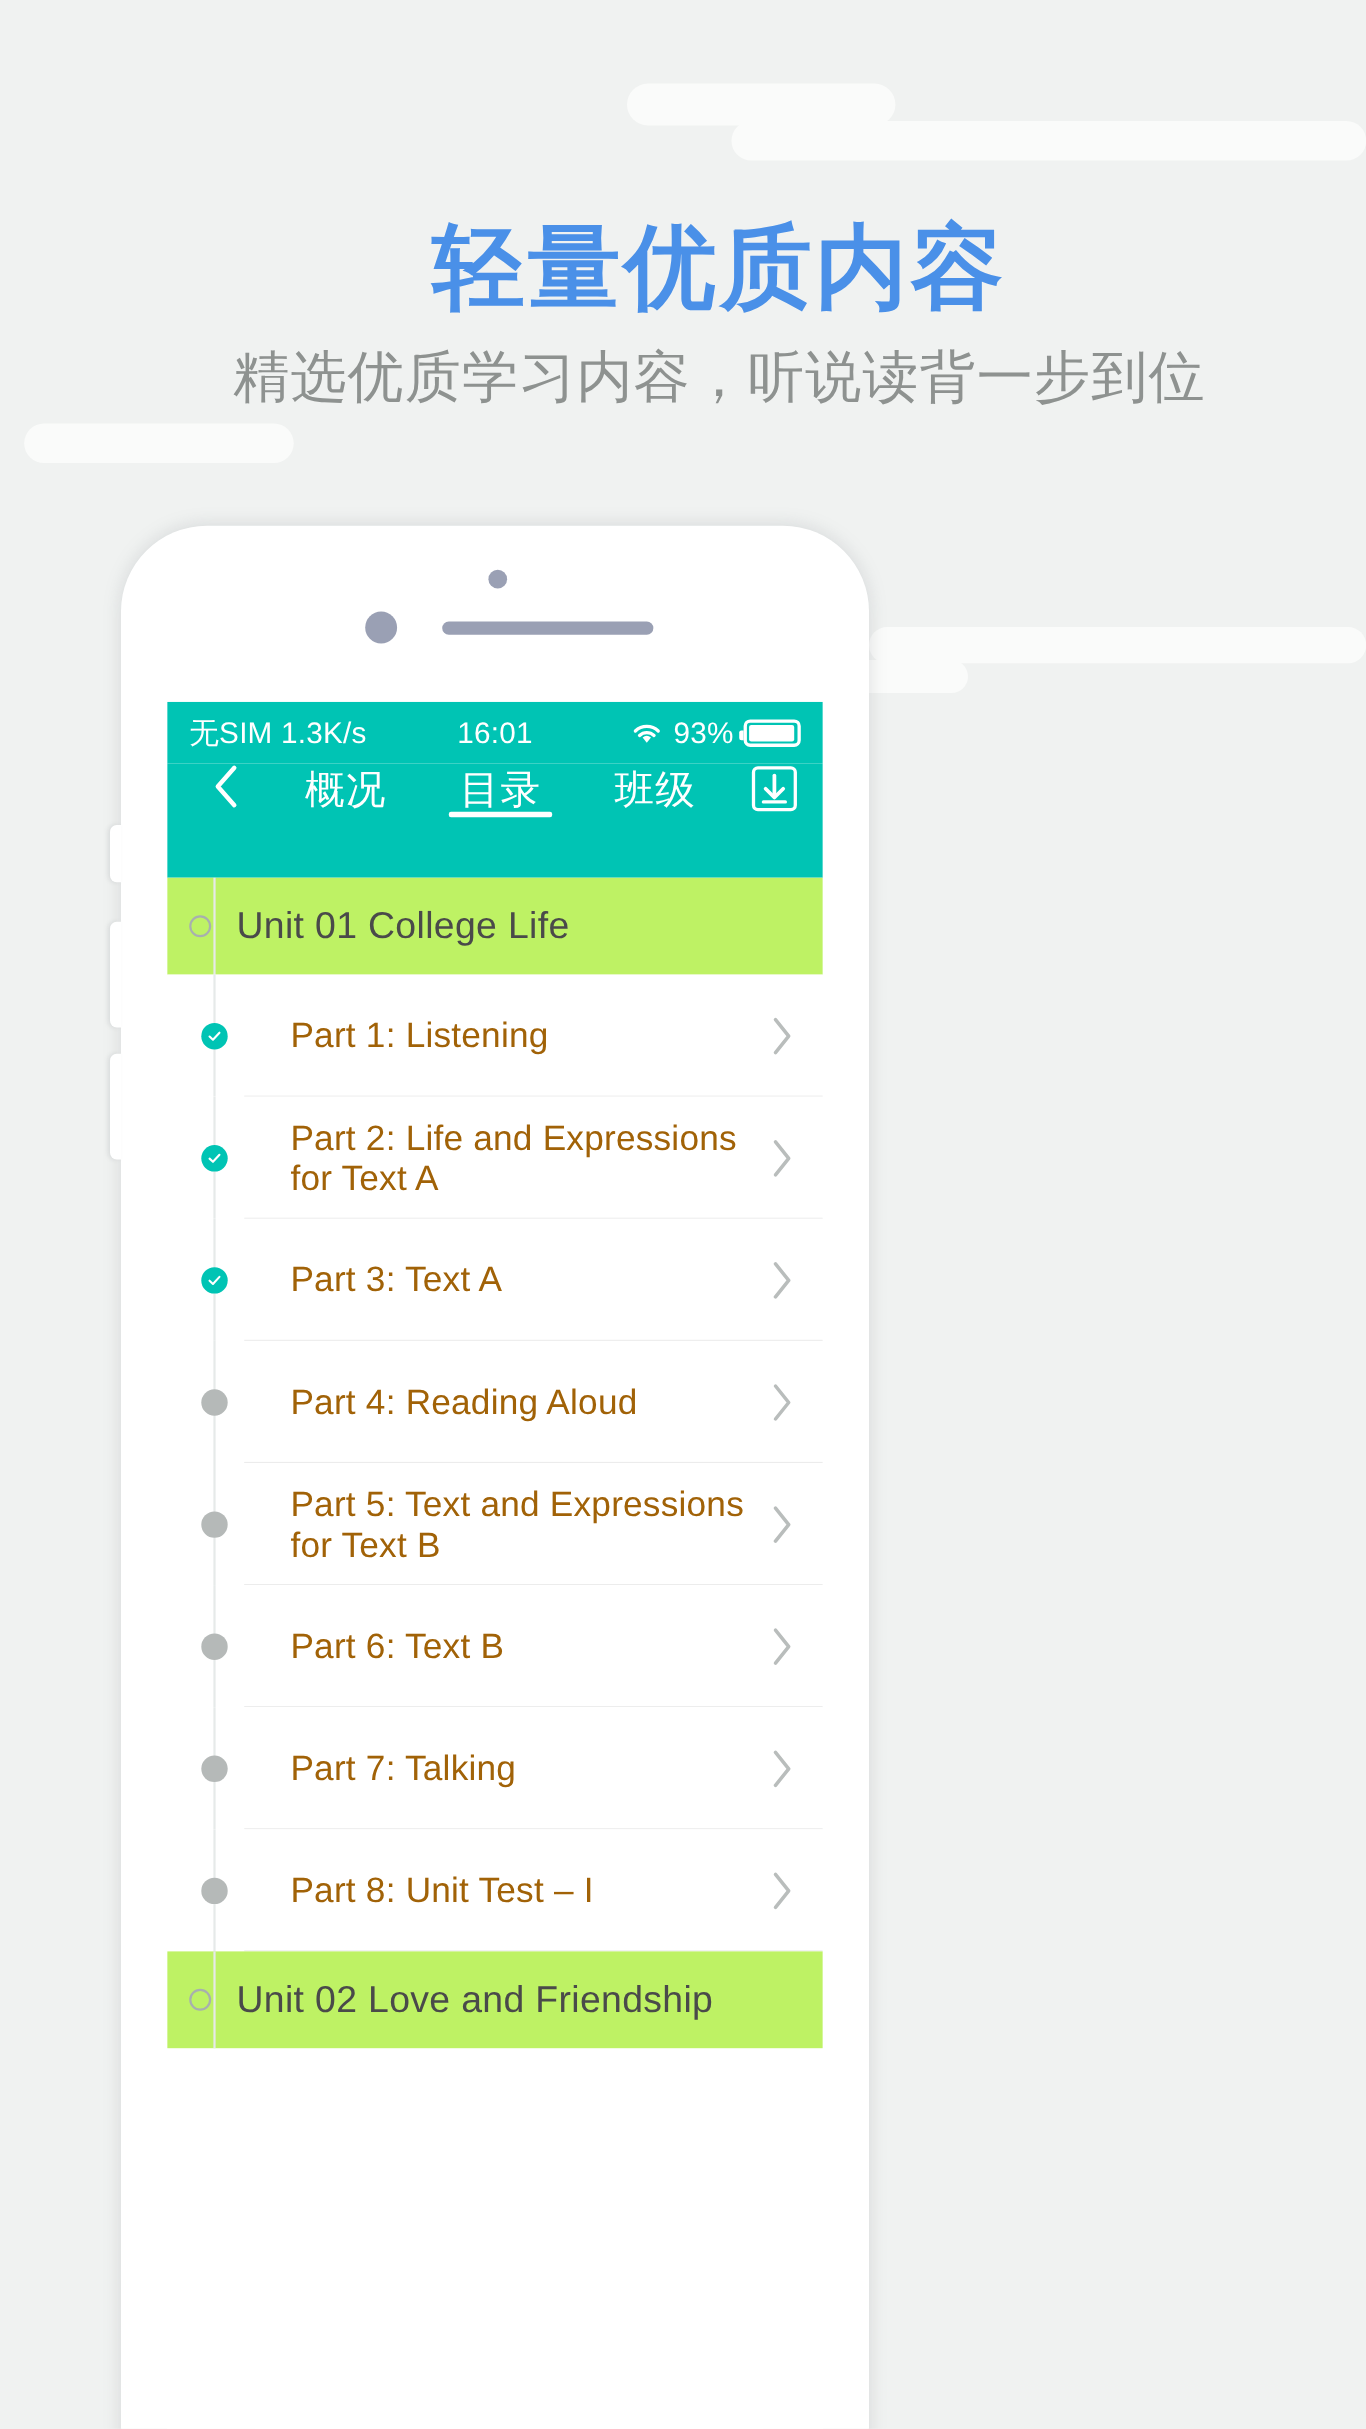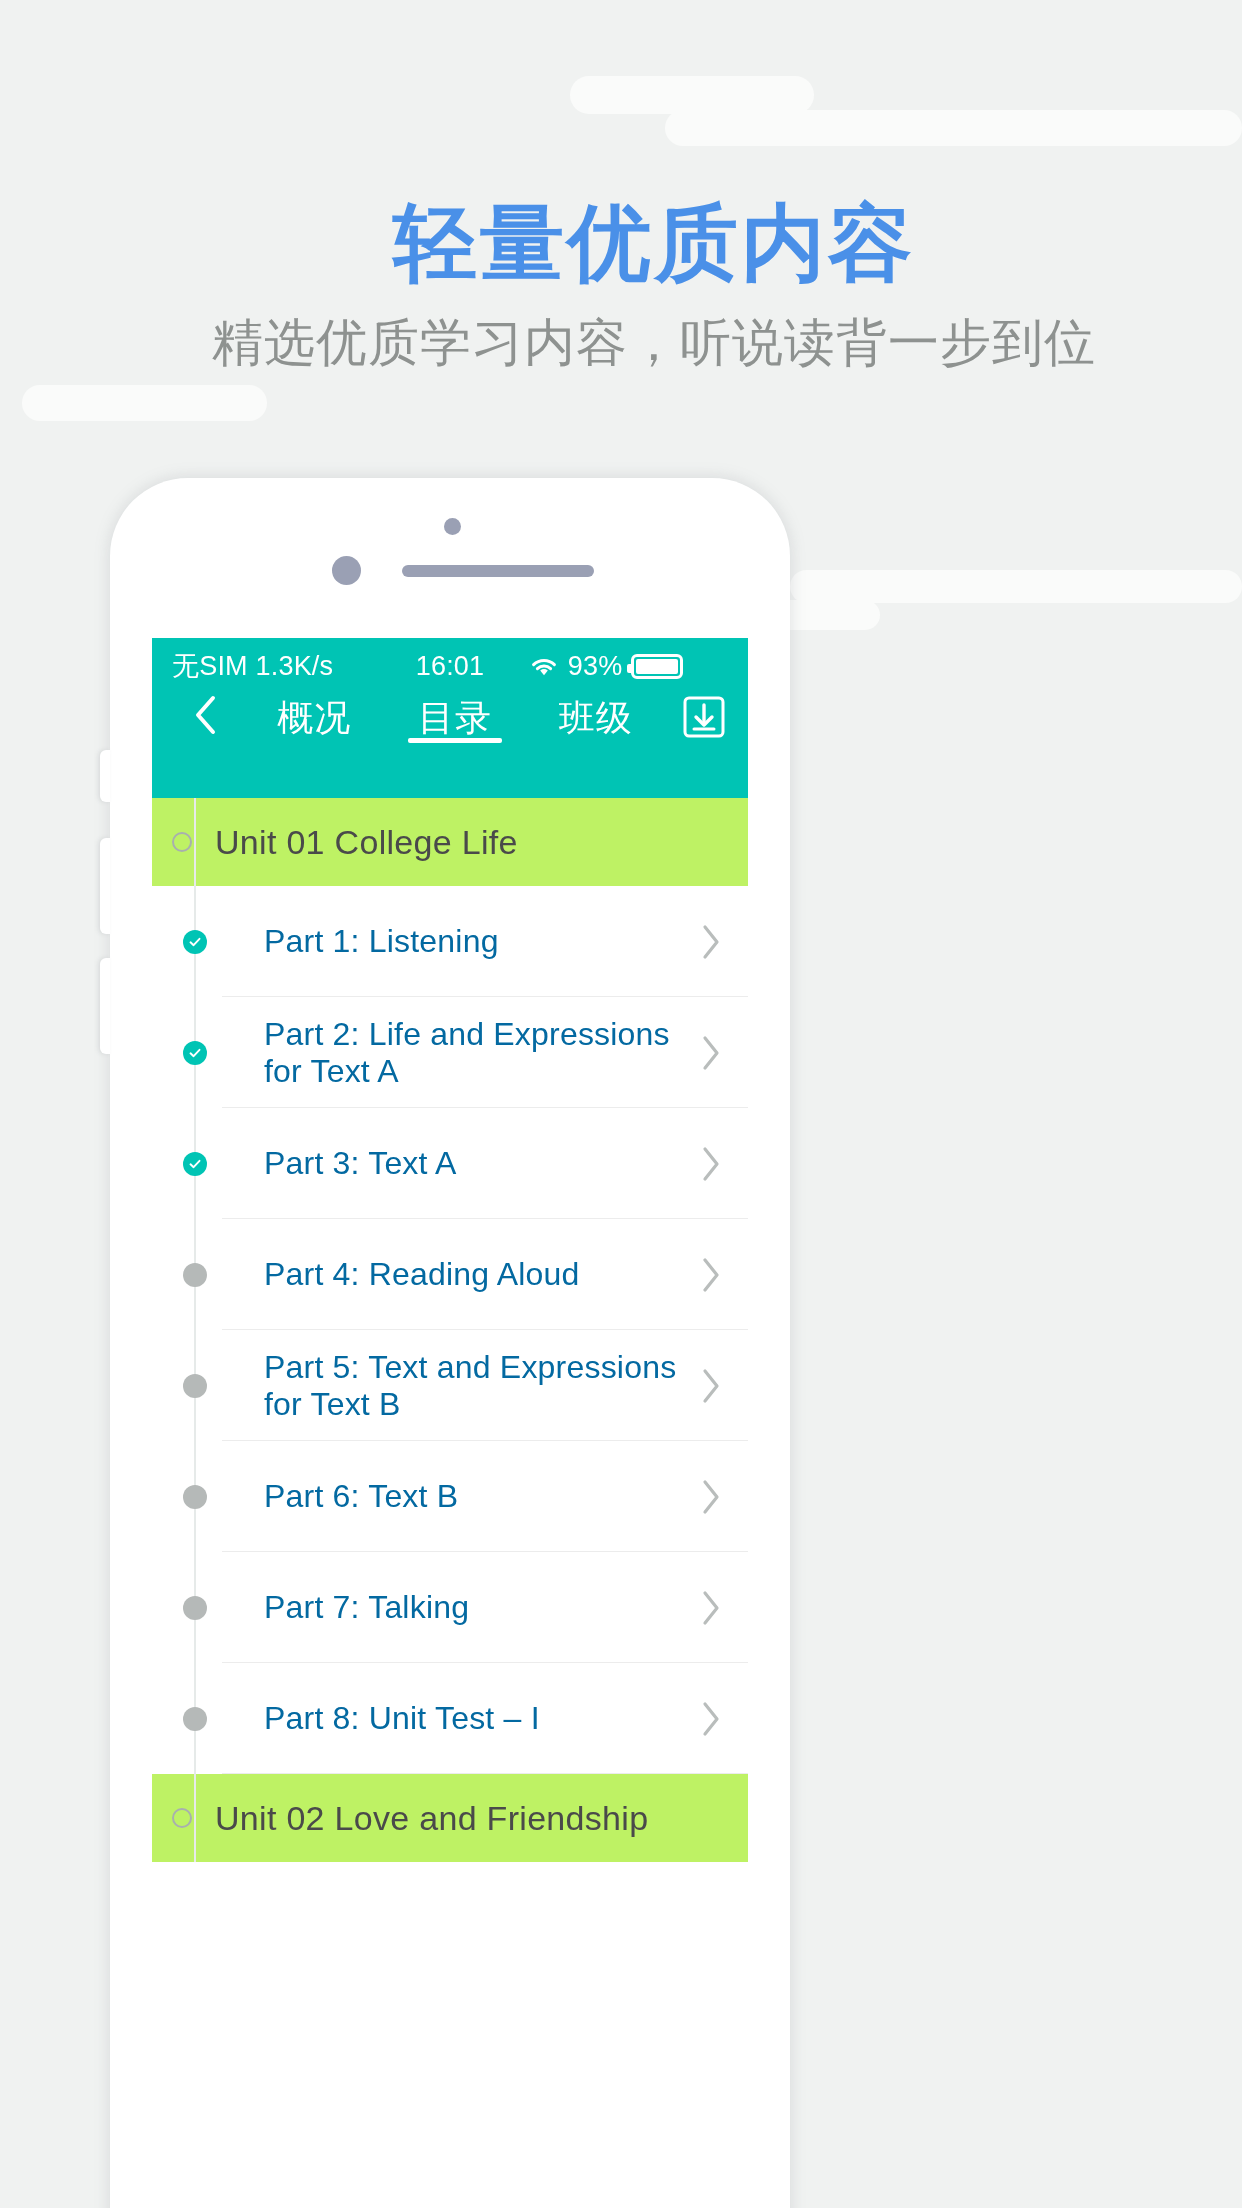--- a/index.html
+++ b/index.html
@@ -113,21 +113,21 @@
     background: #00c4b4;
     color: #ffffff;
     display: flex;
     align-items: center;
     padding: 0 20px;
     font-size: 27px;
     letter-spacing: 0.2px;
   }
   .sb-left  { flex: 1; display:flex; align-items:center; }
   .sb-mid   { flex: 0 0 auto; }
-  .sb-right { flex: 1; display: flex; align-items: center; justify-content: center; gap: 9px; }
+  .sb-right { flex: 1; display: flex; align-items: center; justify-content: flex-end; gap: 9px; }
   .wifi-icon { display: inline-block; width: 30px; height: 24px; position: relative; }
   .wifi-icon svg { display:block; }
   .battery {
     width: 52px; height: 25px;
     border: 3px solid #ffffff;
     border-radius: 6px;
     position: relative;
     display: inline-block;
   }
   .battery::before {
@@ -247,21 +247,21 @@
     display: flex;
     align-items: center;
     justify-content: center;
   }
   .marker.done { background: #00c4b4; }
   .marker.todo { background: #b5b9b8; }
   .marker.done svg { display: block; }
 
   .part-label {
     font-size: 32px;
-    color: #0369a1;
+    color: #a16207;
     letter-spacing: 0.2px;
     flex: 1;
   }
   .chev {
     flex: 0 0 auto;
     margin-right: 26px;
     display: flex;
     align-items: center;
   }
   .part-divider {

